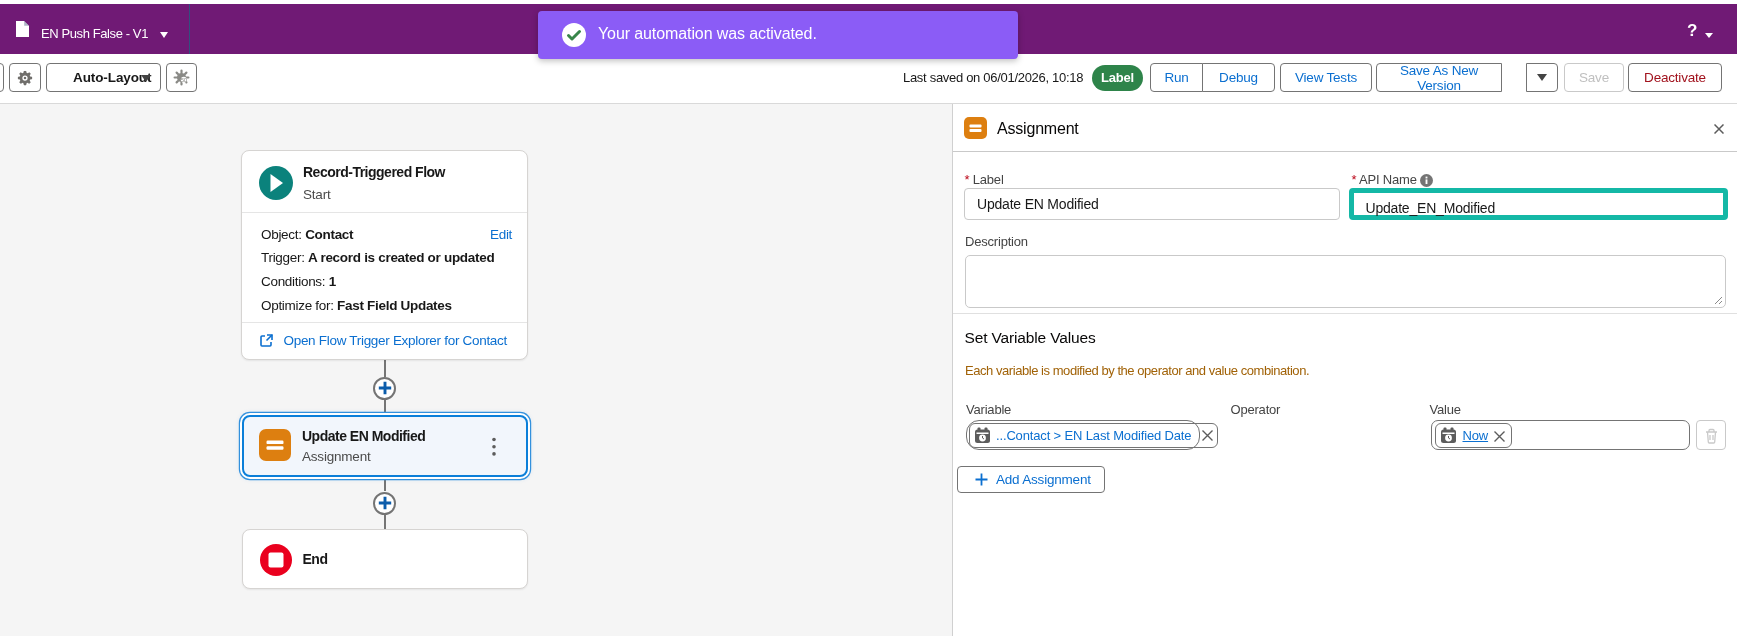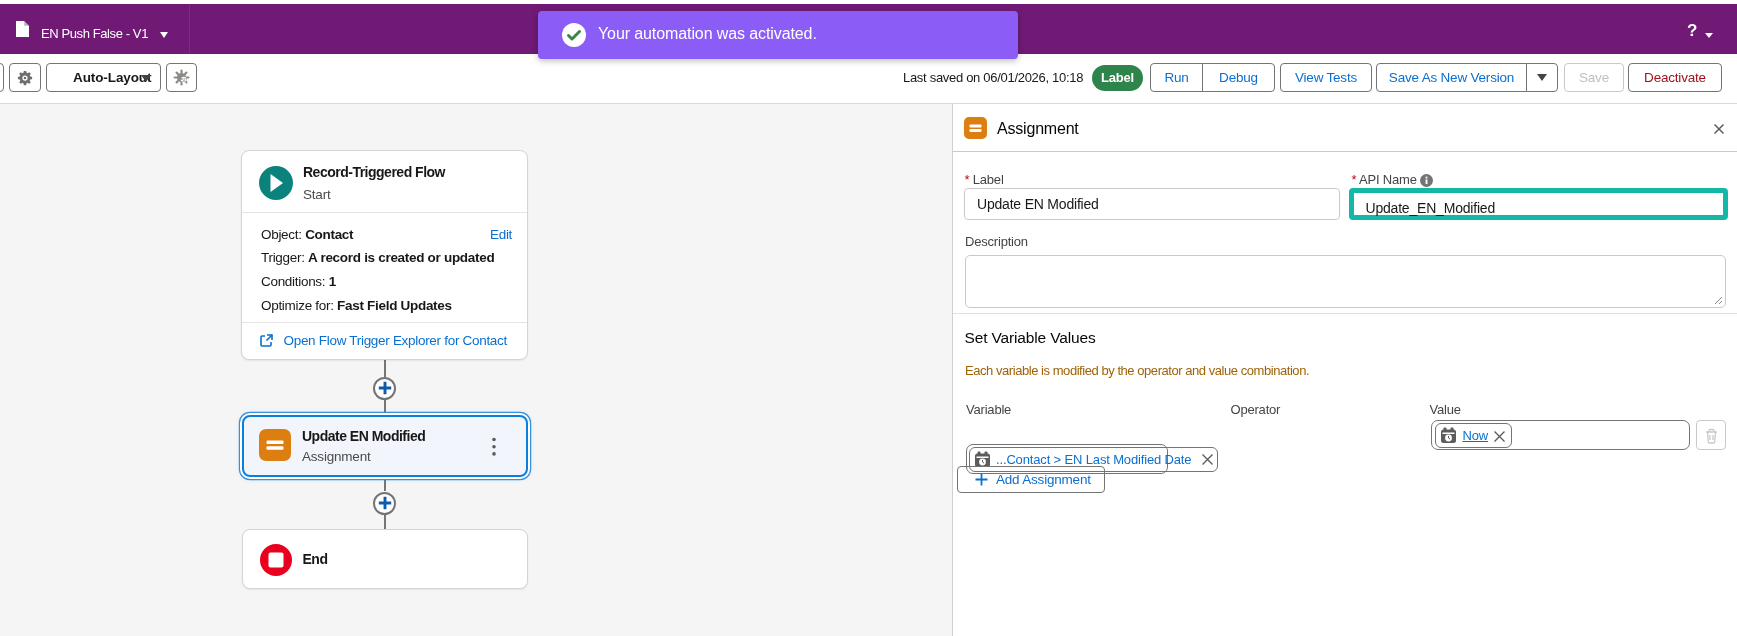--- a/index.html
+++ b/index.html
@@ -85,21 +85,21 @@
       </g>
       <circle cx="10.8" cy="10.8" r="3" fill="#fff"></circle>
       <text x="10.8" y="13" font-size="6" fill="#8a8a86" text-anchor="middle" font-family="Liberation Sans">50</text>
     </svg>
   </div>
   <div id="lastsaved">Last saved on 06/01/2026, 10:18</div>
   <div id="activepill">Label</div>
   <div class="tbtn" style="left:1150px; width:53px; border-radius:4px 0 0 4px;">Run</div>
   <div class="tbtn" style="left:1202px; width:73px; border-radius:0 4px 4px 0;">Debug</div>
   <div class="tbtn" style="left:1280px; width:92px;">View Tests</div>
-  <div class="tbtn" style="left:1376px; width:151px; border-radius:4px 0 0 4px;">Save As New Version</div>
+  <div class="tbtn" style="left:1376px; width:126px; border-radius:4px 0 0 4px;text-align:center;">Save As New Version</div>
   <div class="tbtn" style="left:1526px; width:32px; border-radius:0 4px 4px 0;">
       <div class="caret-d"></div>
     </div>
   <div class="tbtn" style="left:1564px; width:60px; border-color:#c9c9c9; color:#c0c0c0;">Save</div>
   <div class="tbtn" style="left:1628px; width:94px; color:#a1121d;">Deactivate</div>
 </div>
 
 <div id="toast">
   <svg class="abs" style="left:24px;top:12px" width="24" height="24" viewBox="0 0 24 24">
     <circle cx="12" cy="12" r="12" fill="#fff"></circle>
@@ -202,21 +202,21 @@
     </div>
     <div class="abs" style="left:0;top:209px;width:785px;height:1px;background:#e0e0e0;"></div>
 
     <div class="abs" style="left:11.5px;top:225px;font-size:15.5px;letter-spacing:-0.15px;color:#080707;">Set Variable Values</div>
     <div class="abs" style="left:12px;top:258.5px;font-size:13px;letter-spacing:-0.45px;color:#a16207;">Each variable is modified by the operator and value combination.</div>
 
     <div class="abs flabel" style="left:13px;top:297.5px;">Variable</div>
     <div class="abs flabel" style="left:277.5px;top:297.5px;">Operator</div>
     <div class="abs flabel" style="left:476.5px;top:297.5px;">Value</div>
 
-    <div class="abs" style="left:13px;top:316px;width:202px;height:30px;border:1px solid #747474;border-radius:7px;margin-top:24px;">
+    <div class="abs" style="left:13px;top:316px;width:234px;height:30px;border:1px solid #747474;border-radius:13px;">
       <div class="abs" style="left:1.5px;top:1.5px;width:249px;height:25px;border:1px solid #747474;border-radius:6px;">
         <svg class="abs" style="left:4px;top:3px" width="17" height="17" viewBox="0 0 17 17">
           <rect x="1" y="2.5" width="15" height="13.5" rx="2.5" fill="#5c5c5c"></rect>
           <rect x="3.5" y="0.5" width="3" height="4" rx="1" fill="#5c5c5c"></rect>
           <rect x="10.5" y="0.5" width="3" height="4" rx="1" fill="#5c5c5c"></rect>
           <rect x="2.5" y="5.5" width="12" height="1.5" fill="#fff"></rect>
           <circle cx="8.5" cy="11" r="3.4" fill="#fff"></circle>
           <path d="M8.5 9 v2 l1.5 1" stroke="#5c5c5c" stroke-width="1" fill="none"></path>
         </svg>
         <div class="abs blue pilltxt" style="left:26.5px;top:4.5px;">...Contact &gt; EN Last Modified Date</div>

